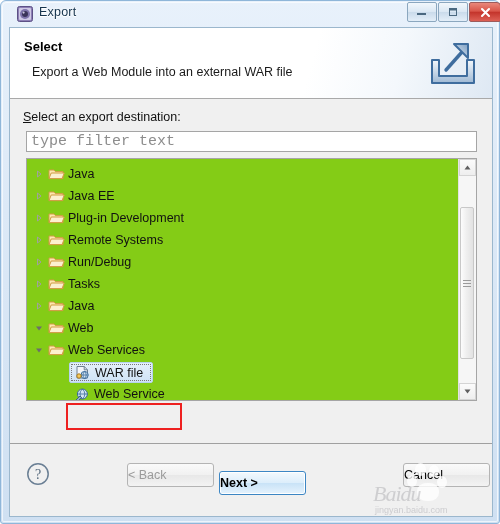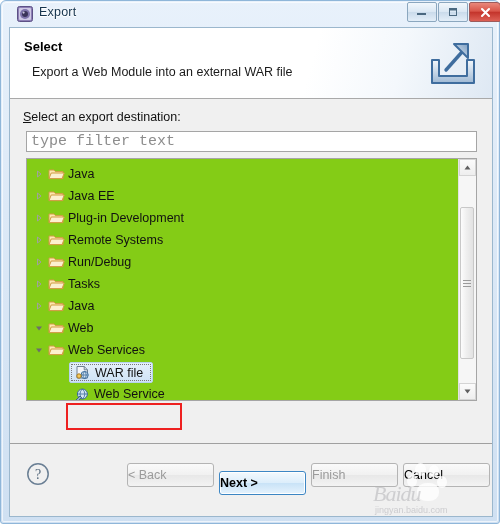--- a/index.html
+++ b/index.html
@@ -591,23 +591,20 @@
           <text x="12" y="17" text-anchor="middle" font-family="Liberation Serif, serif" font-size="14" fill="#54687c">?</text>
         </svg>
       </div>
 
       <div class="dlgbtn disabled" id="btn-back">
         <span>&lt; Back</span>
       </div>
       <div class="dlgbtn default" id="btn-next">
         <span>Next &gt;</span>
       </div>
-      <div class="dlgbtn disabled" id="btn-finish">
-        <span>Finish</span>
-      </div>
       <div class="dlgbtn" id="btn-cancel">
         <span>Cancel</span>
       </div>
     </div>
 
   </div>
 
   <div id="watermark">
     <div class="paw" style="left:44px; top:0px;  width:11px; height:13px;"></div>
     <div class="paw" style="left:58px; top:2px;  width:10px; height:12px;"></div>

